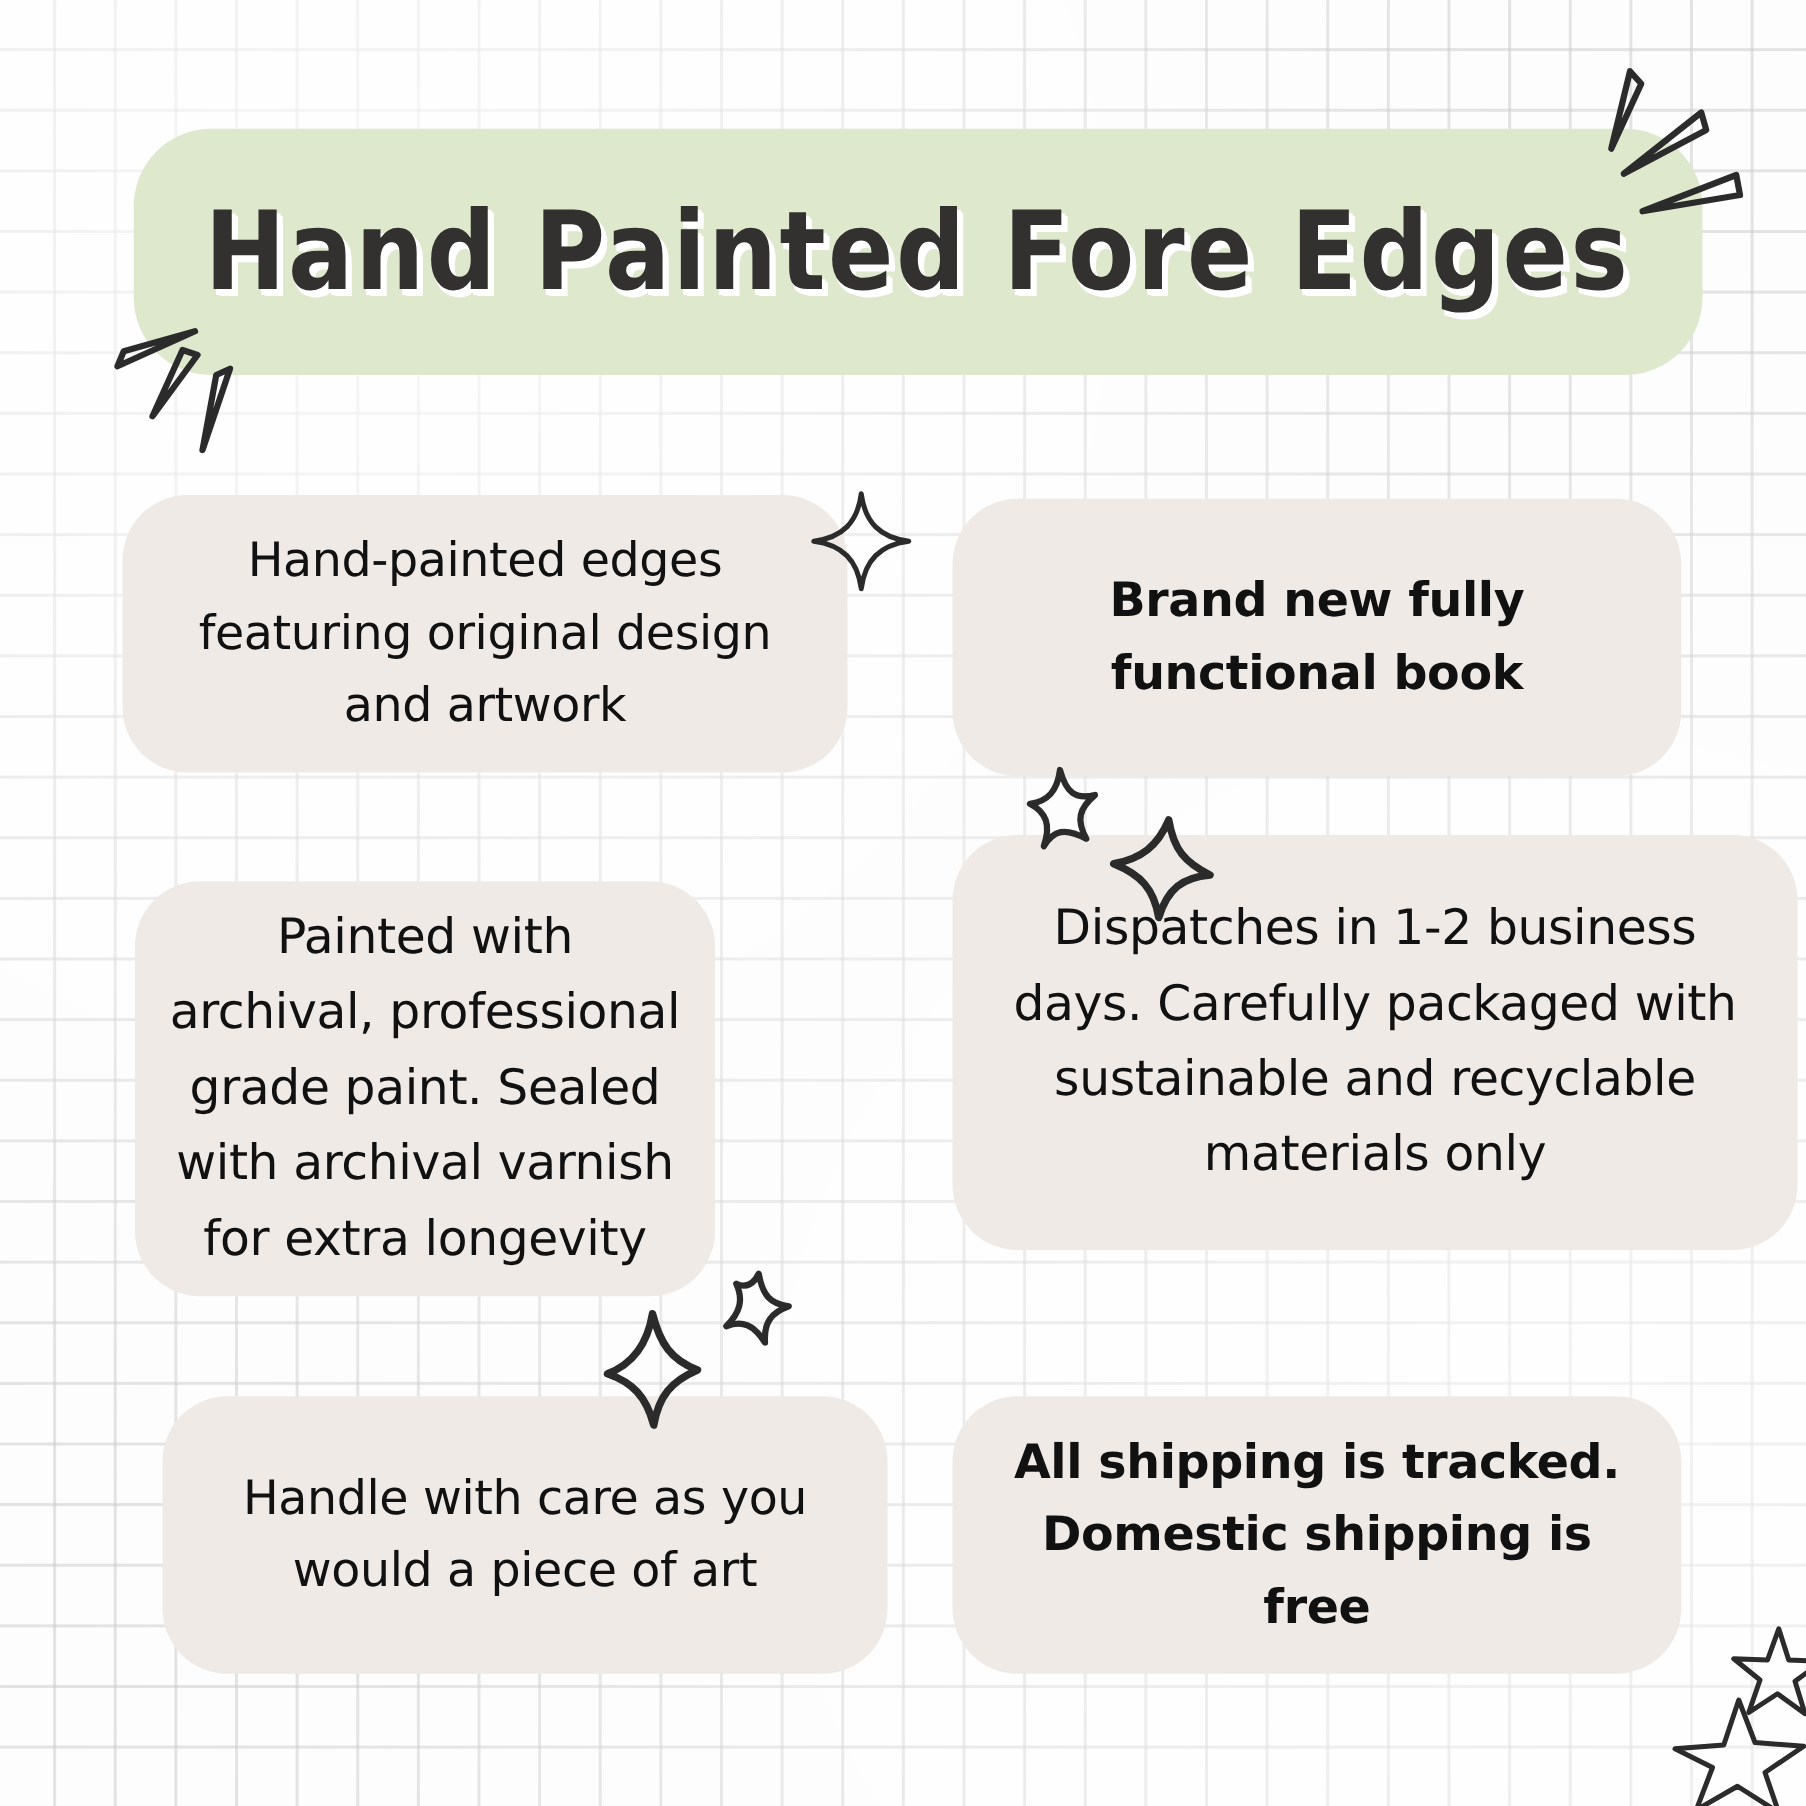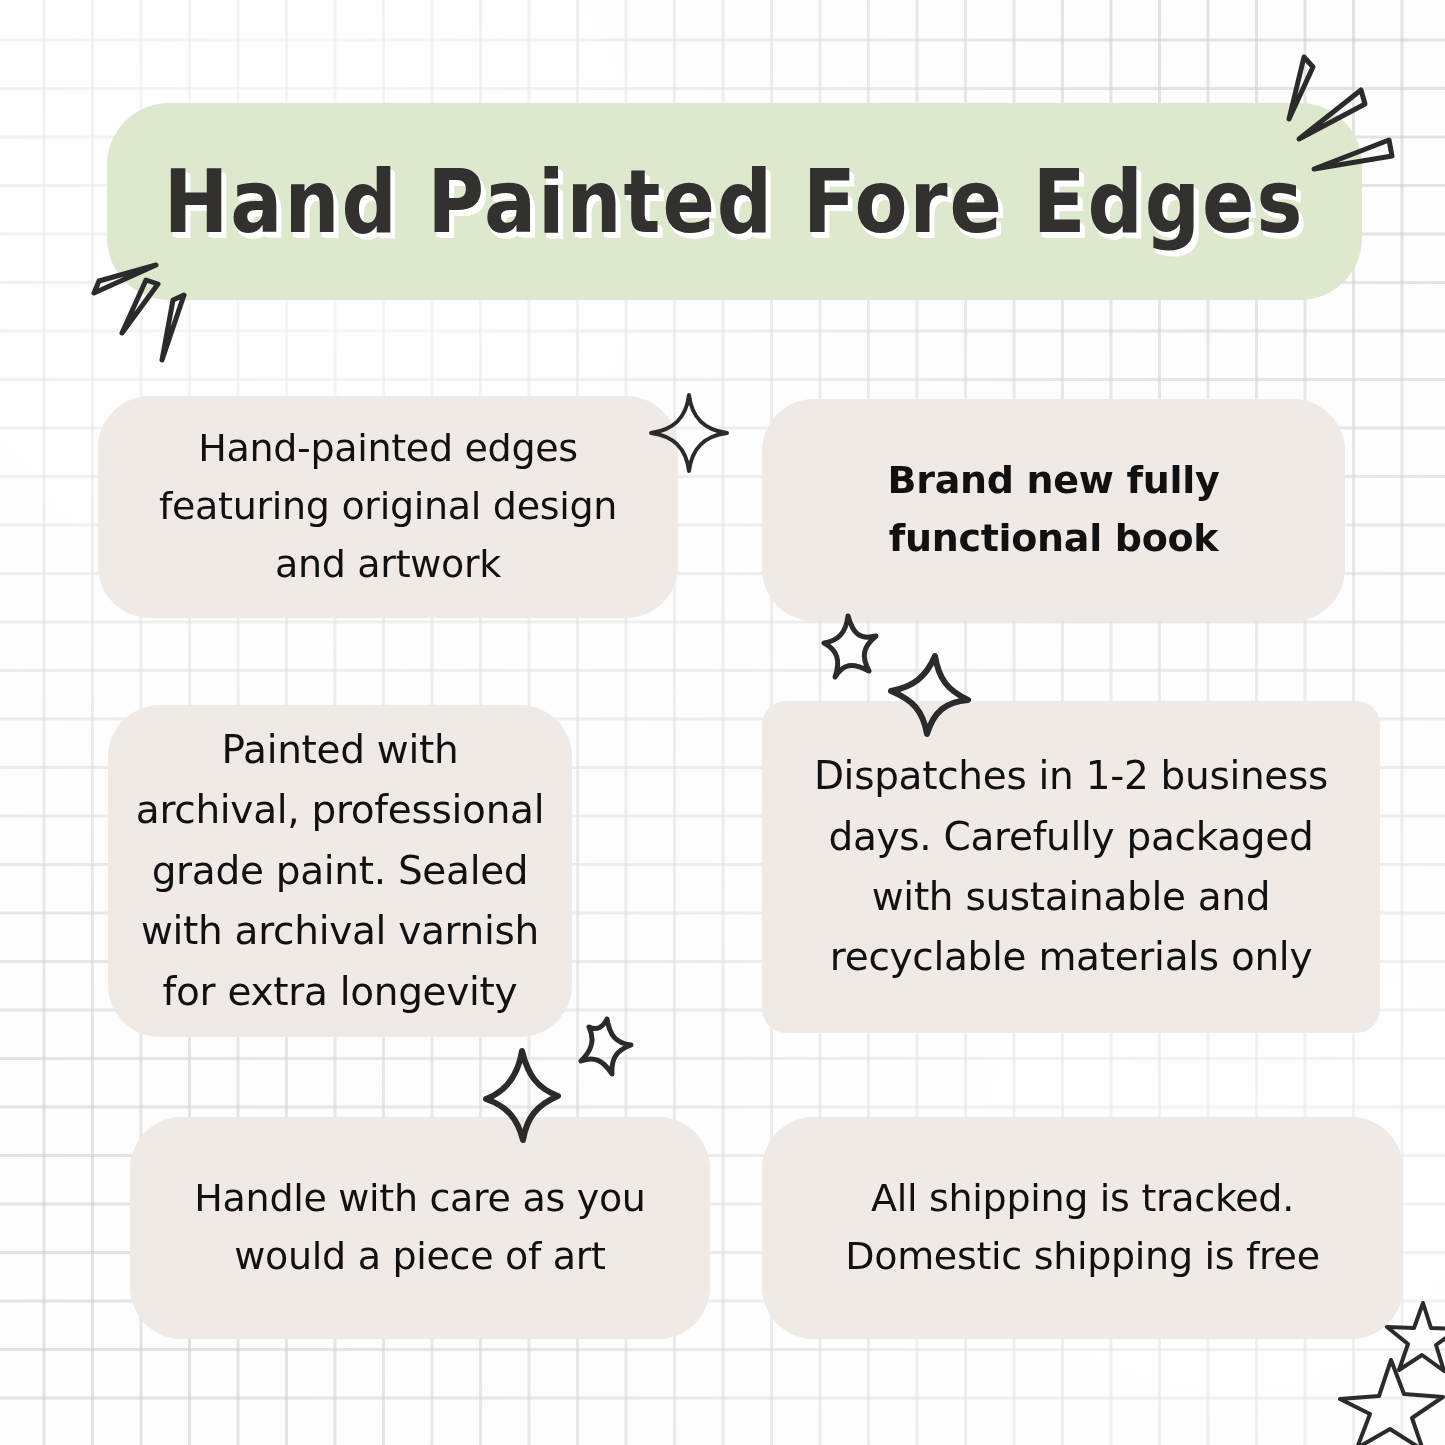--- a/index.html
+++ b/index.html
@@ -82,23 +82,23 @@
     font-size: 38px;
     line-height: 1.52;
     color: #111111;
     padding: 0 26px;
     letter-spacing: -0.3px;
   }
 
   #card-0 { left: 98px;  top: 396px;  width: 580px; height: 222px; text-align: center; }
   #card-1 { left: 762px; top: 399px;  width: 583px; height: 222px; font-weight: bold; }
   #card-2 { left: 108px; top: 705px;  width: 464px; height: 332px; }
-  #card-3 { left: 762px; top: 701px;  width: 618px; height: 332px; border-radius: 24px; }
+  #card-3 { left: 762px; top: 668px;  width: 676px; height: 332px; }
   #card-4 { left: 98px;  top: 1117px; width: 580px; height: 222px; margin-left: 32px; }
-  #card-5 { left: 762px; top: 1117px; width: 641px; height: 222px; }
+  #card-5 { left: 762px; top: 1117px; width: 583px; height: 222px; font-weight: bold; }
 
   #card-2 .card-text, #card-3 .card-text { font-size: 39px; line-height: 1.55; }
 
   
   .doodle {
     position: absolute;
     pointer-events: none;
   }
   .doodle svg { display: block; overflow: visible; }
   .stroke {

